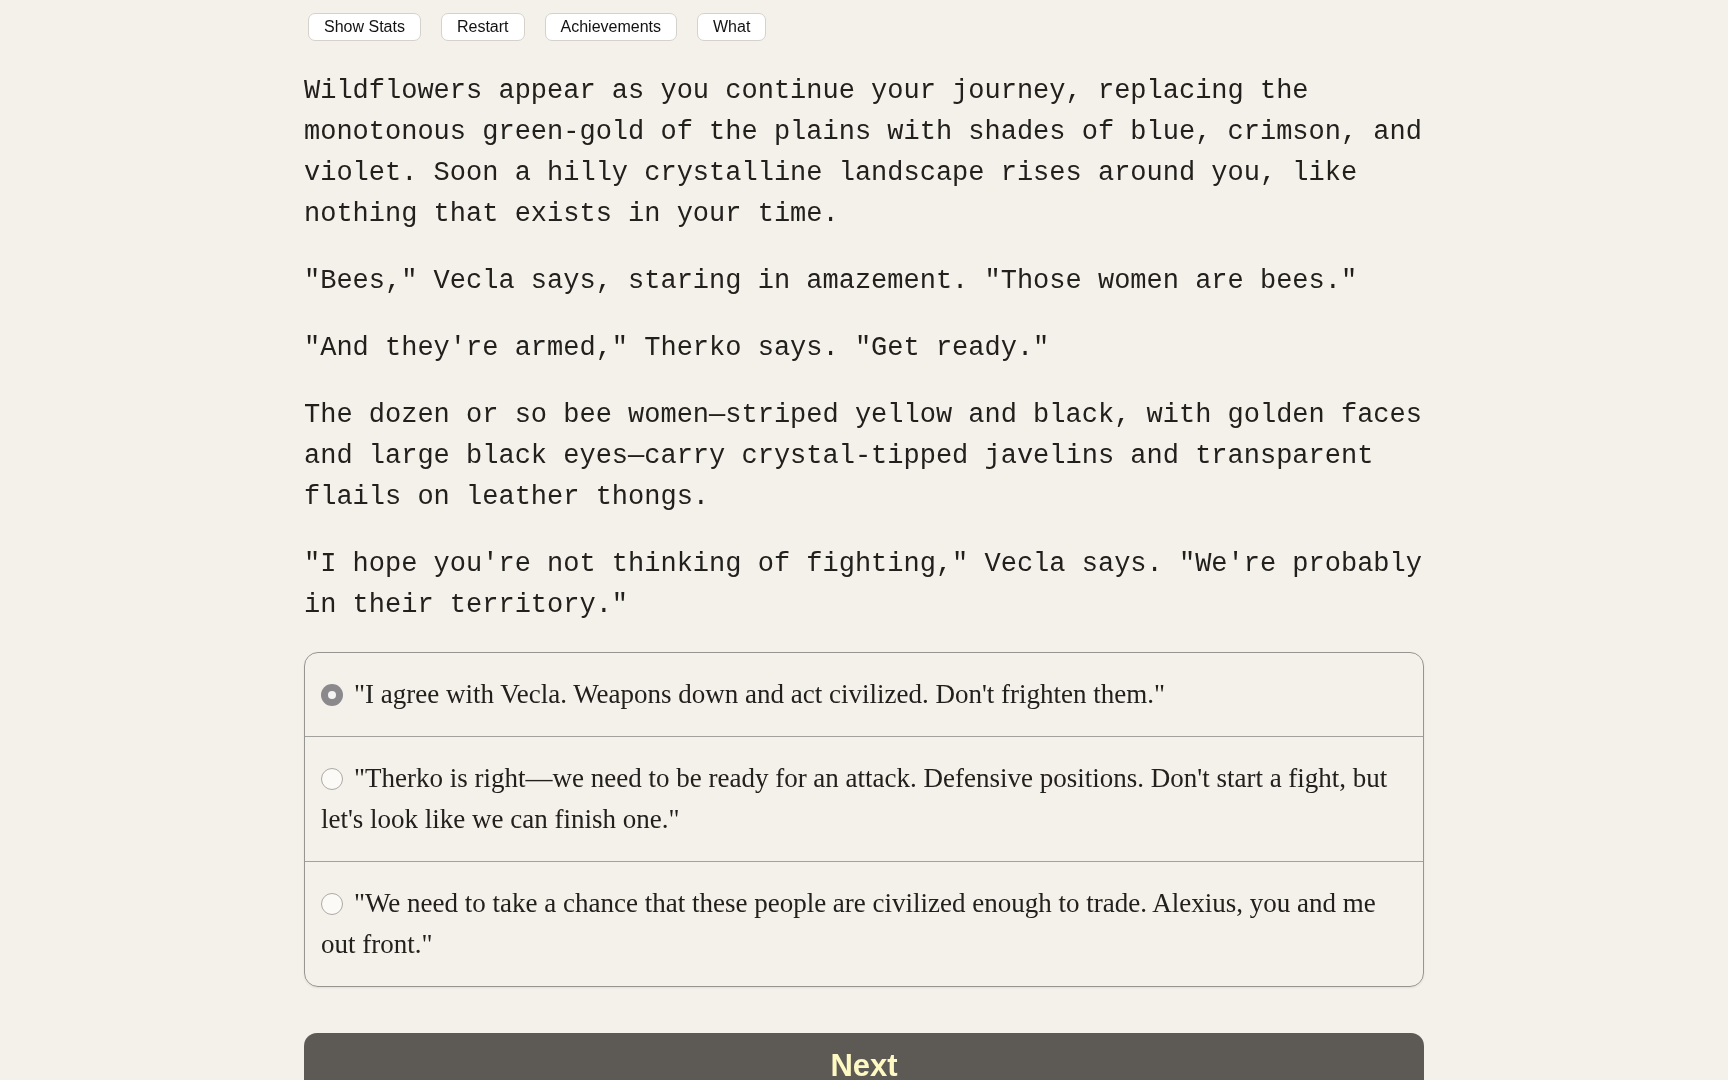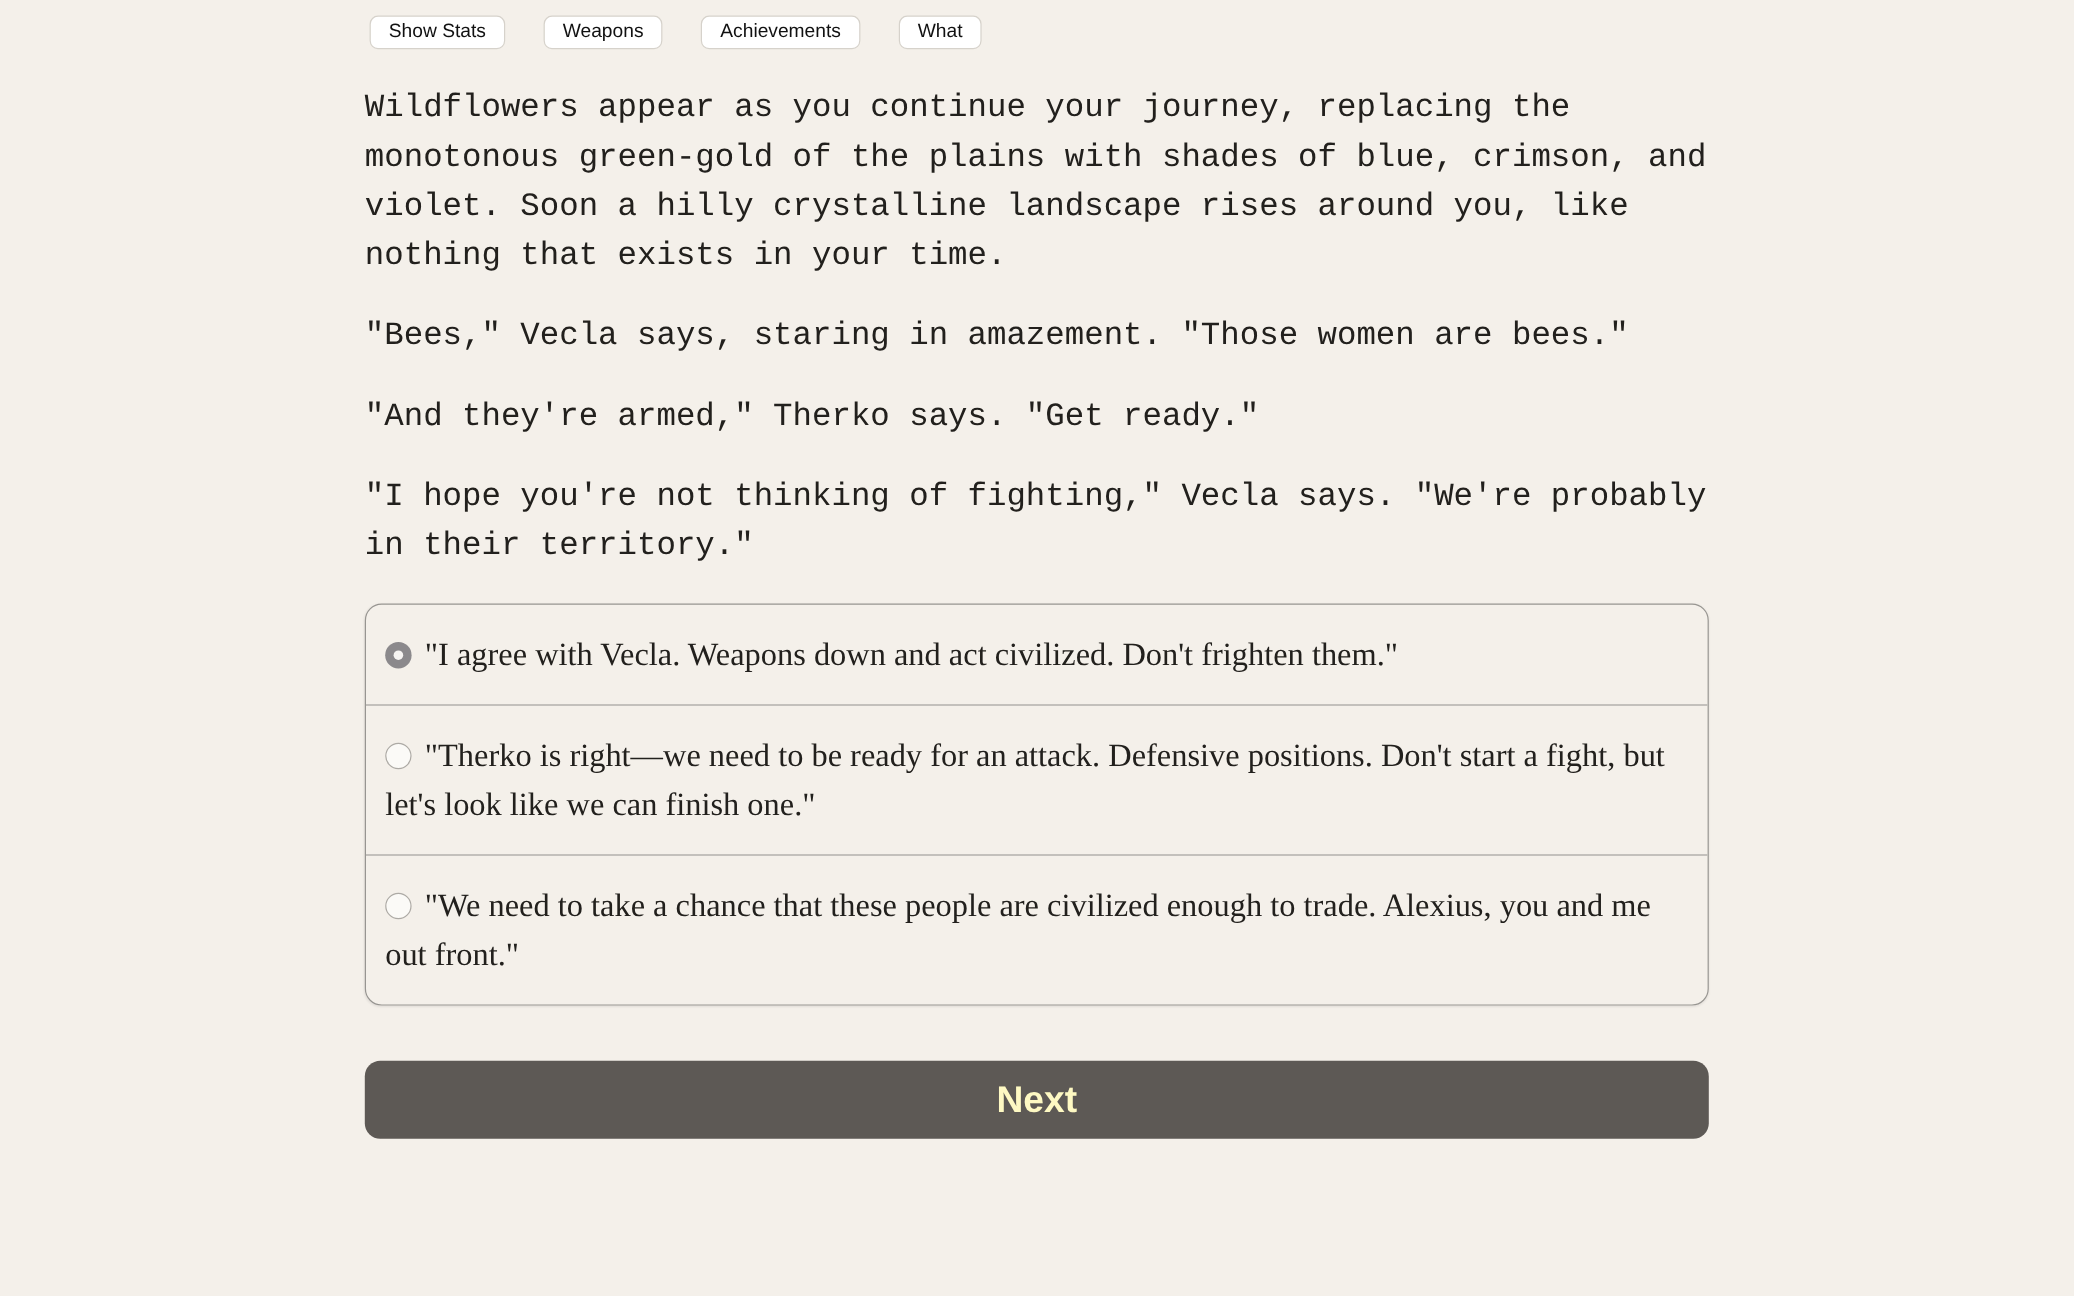--- a/index.html
+++ b/index.html
@@ -14,21 +14,21 @@
   }
   .content {
     position: absolute;
     left: 304px;
     top: 13px;
     width: 1120px;
   }
   
   .toolbar {
     display: flex;
-    gap: 32px;
+    gap: 20px;
     margin-left: 4px;
     font-family: "Liberation Sans", sans-serif;
   }
   .toolbar button {
     font-family: "Liberation Sans", sans-serif;
     font-size: 16px;
     font-weight: 500;
     color: #111111;
     background: #ffffff;
     border: 1px solid #d6d2cb;
@@ -112,29 +112,30 @@
     cursor: pointer;
   }
 </style>
 </head>
 <body>
 
 <div class="content">
 
   <div class="toolbar">
     <button>Show Stats</button>
-    <button>Weapons</button>
+    <button>Restart</button>
     <button>Achievements</button>
     <button>What</button>
   </div>
 
   <div class="story">
     <p>Wildflowers appear as you continue your journey, replacing the monotonous green-gold of the plains with shades of blue, crimson, and violet. Soon a hilly crystalline landscape rises around you, like nothing that exists in your time.</p>
     <p>"Bees," Vecla says, staring in amazement. "Those women are bees."</p>
     <p>"And they're armed," Therko says. "Get ready."</p>
+    <p>The dozen or so bee women—striped yellow and black, with golden faces and large black eyes—carry crystal-tipped javelins and transparent flails on leather thongs.</p>
     <p>"I hope you're not thinking of fighting," Vecla says. "We're probably in their territory."</p>
   </div>
 
   <div class="choice-box">
     <div class="choice-row">
       <span class="radio selected"></span><span>"I agree with Vecla. Weapons down and act civilized. Don't frighten them."</span>
     </div>
     <div class="choice-row">
       <span class="radio"></span><span>"Therko is right—we need to be ready for an attack. Defensive positions. Don't start a fight, but let's look like we can finish one."</span>
     </div>

